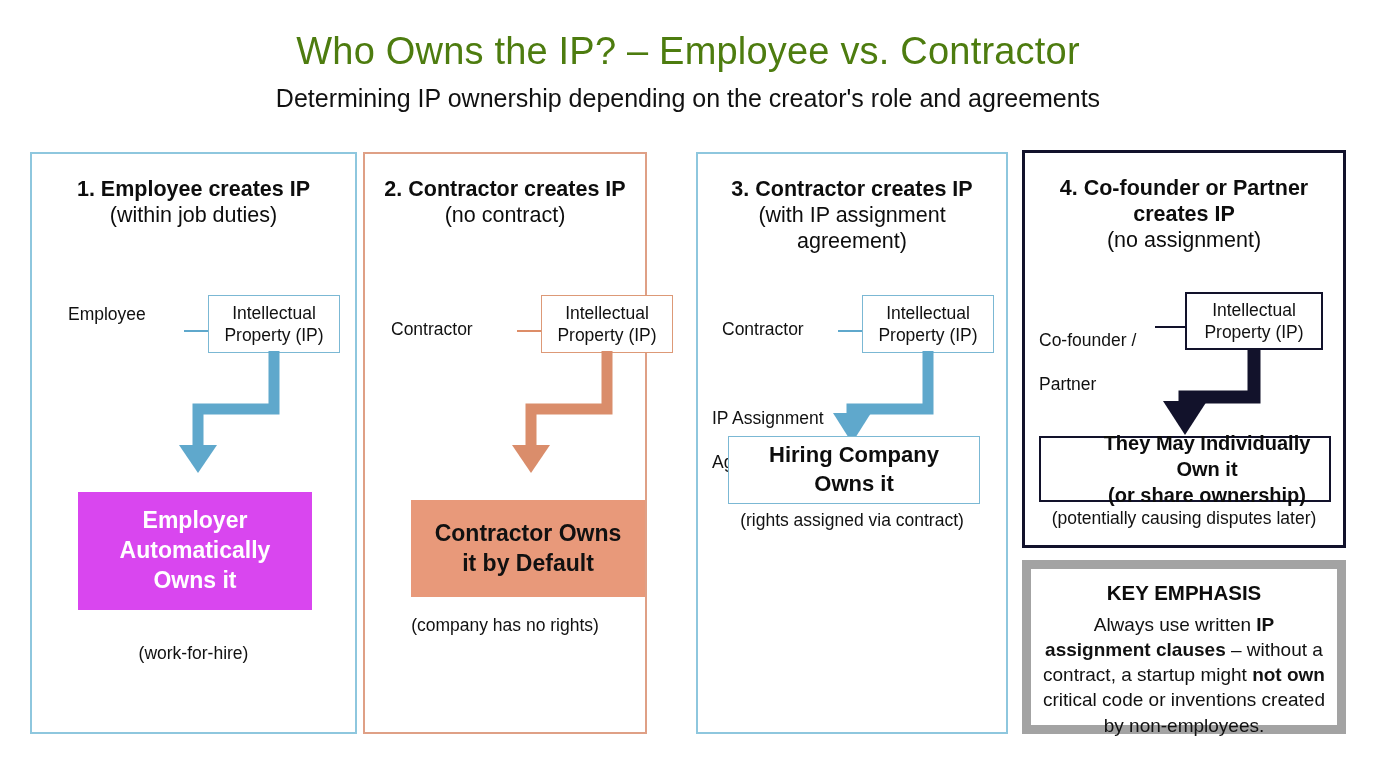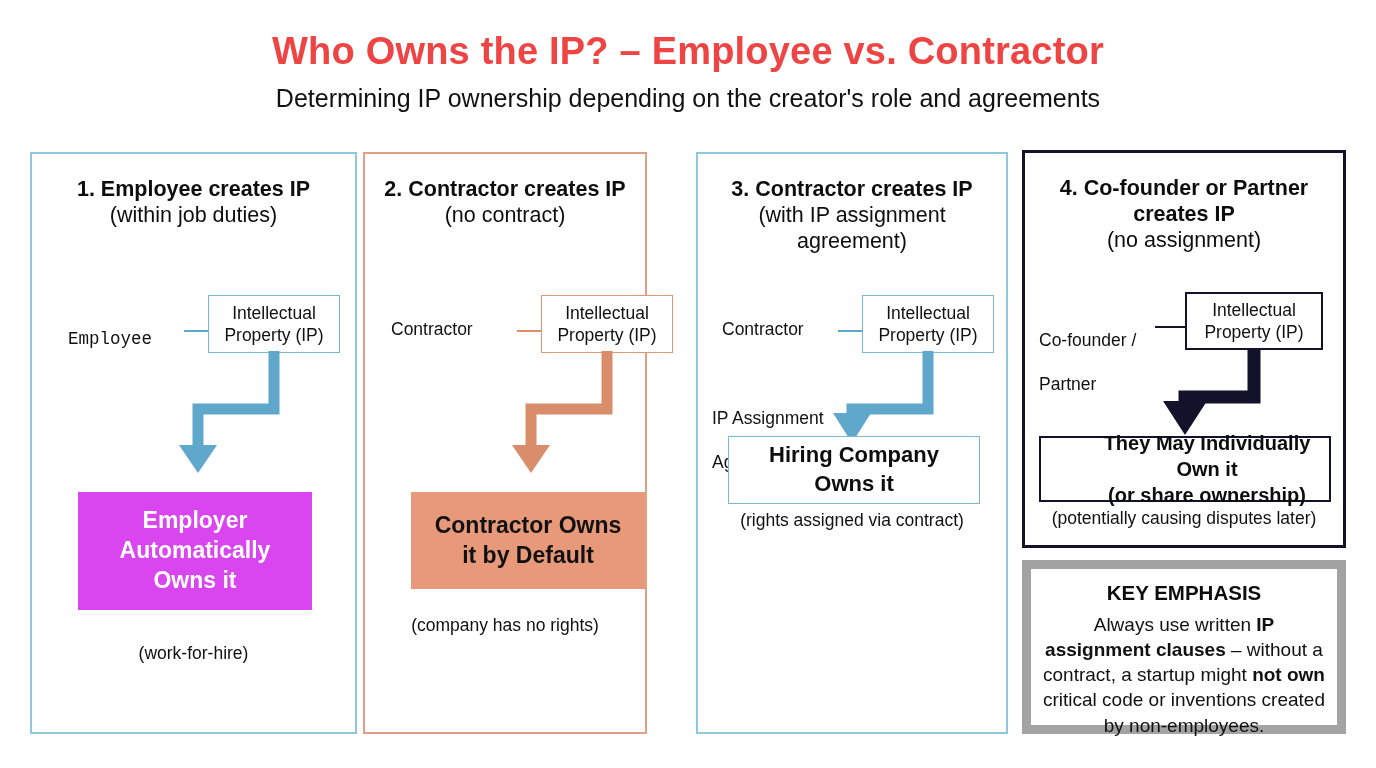--- a/index.html
+++ b/index.html
@@ -24,23 +24,23 @@
   
   .header {
     position: absolute;
     left: 0;
     top: 30px;
     width: 1376px;
     text-align: center;
   }
   .title {
     font-size: 38px;
-    font-weight: 700;
+    font-weight: 400;
     letter-spacing: 0.2px;
-    color: #ef4444;
+    color: #4d7c0f;
     line-height: 1.15;
   }
   .subtitle {
     margin-top: 10px;
     font-size: 25px;
     font-weight: 400;
     color: #111111;
     line-height: 1.15;
   }
 
@@ -126,20 +126,21 @@
     background: #d946ef;
     color: #ffffff;
     font-size: 23px;
     line-height: 1.3;
   }
   .result-orange {
     background: #e8997a;
     color: #111111;
     font-size: 23px;
     line-height: 1.3;
+    margin-top: 8px;
   }
   .result-outline-blue {
     background: #ffffff;
     border: 1.5px solid #7bb8d4;
     color: #0d0d0d;
     font-size: 22px;
     line-height: 1.3;
   }
   .result-outline-dark {
     background: #ffffff;
@@ -195,21 +196,21 @@
     <div class="subtitle">Determining IP ownership depending on the creator's role and agreements</div>
   </div>
 
   <div class="panel panel-blue" style="left:30px; top:152px; width:327px; height:582px;">
 
     <div class="panel-title">
       <div class="pt-line1">1. Employee creates IP</div>
       <div class="pt-line2">(within job duties)</div>
     </div>
 
-    <div class="src-label" style="left:36px; top:175px; width:110px;font-family:Liberation Mono, monospace;">Employee</div>
+    <div class="src-label" style="left:36px; top:150px; width:110px;">Employee</div>
 
     <svg class="short-arrow" style="left:152px; top:166px;" width="52" height="22">
       <line x1="0" y1="11" x2="36" y2="11" stroke="#5fa8cc" stroke-width="2.2"></line>
       <polygon points="36,4 50,11 36,18" fill="#5fa8cc"></polygon>
     </svg>
 
     <div class="ip-box ip-blue" style="left:176px; top:141px; width:132px; height:58px;">
       <span>
         <span>Intellectual</span><br>
         <span>Property (IP)</span>

